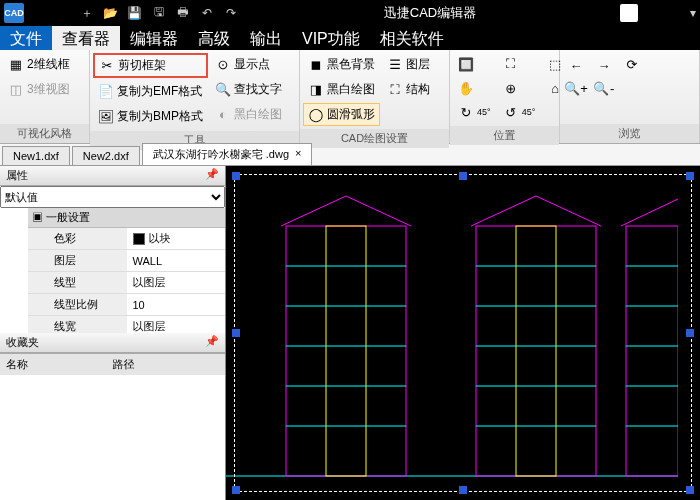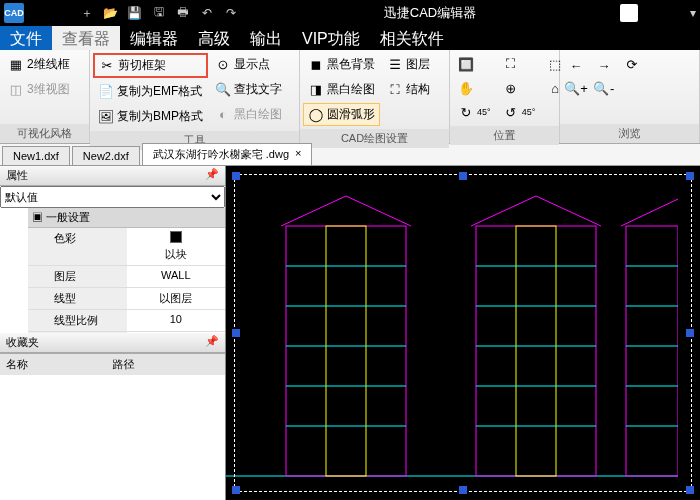--- a/index.html
+++ b/index.html
@@ -6,21 +6,21 @@
 body { width:700px; height:500px; background:#000; overflow:hidden; font-size:12px; }
 .titlebar { height:26px; background:#000; color:#fff; display:flex; align-items:center; padding:0 4px;gap:48px; }
 .titlebar .logo { width:20px; height:20px; background:#2a7fd4; display:flex; align-items:center; justify-content:center; font-size:9px; font-weight:bold; color:#fff; border-radius:2px; }
 .titlebar .qat { display:flex; gap:6px; margin-left:6px; }
 .titlebar .qat span { width:18px; height:18px; display:flex; align-items:center; justify-content:center; color:#ccc; cursor:pointer; }
 .titlebar .title { flex:1; text-align:center; font-size:13px; }
 .titlebar .avatar { width:18px; height:18px; background:#fff; border-radius:2px; }
 .menubar { height:24px; background:#000; display:flex; }
 .menubar .tab { padding:3px 10px; color:#fff; cursor:pointer; font-size:16px; }
 .menubar .tab.file { background:#0a65c0; }
-.menubar .tab.active { background:#f0f0f0; color:#737373; }
+.menubar .tab.active { background:#f0f0f0; color:#000000; }
 .ribbon { height:94px; background:linear-gradient(#fafafa,#e8e8e8); border-bottom:1px solid #aaa; display:flex; }
 .ribbon-group { border-right:1px solid #ccc; display:flex; flex-direction:column; }
 .ribbon-body { flex:1; display:flex; padding:3px; gap:2px; }
 .ribbon-title { text-align:center; font-size:11px; color:#555; padding:2px 0; background:#e0e0e0; }
 .rb-col { display:flex; flex-direction:column; gap:2px; }
 .rb-btn { display:flex; align-items:center; gap:3px; padding:2px 4px; cursor:pointer; border:1px solid transparent; white-space:nowrap; }
 .rb-btn.highlight { border:2px solid #e94e3a; }
 .rb-btn .ico { width:16px; height:16px; display:inline-flex; align-items:center; justify-content:center; font-size:13px; }
 .rb-btn.disabled { color:#999; }
 .doctabs { height:22px; background:#f5f5f5; display:flex; align-items:flex-end; border-bottom:1px solid #999; }
@@ -28,21 +28,21 @@
 .doctab.active { background:#fff;justify-content:space-between; }
 .main { display:flex; height:334px; }
 .panel { width:226px; background:#f5f5f5; display:flex; flex-direction:column; border-right:1px solid #888; }
 .panel-hdr { height:20px; background:linear-gradient(#f8f8f8,#ddd); border-bottom:1px solid #aaa; padding:2px 6px; display:flex; justify-content:space-between; font-size:11px; }
 .panel-hdr .pin { cursor:pointer; }
 select.default { width:100%; height:22px; font-size:11px; }
 .proplist { flex:1; overflow:auto; background:#fff;padding-left:28px; }
 .proplist .section { background:#d9d9d9; padding:2px 4px; border-bottom:1px solid #bbb; font-size:11px; }
 .proplist .row { display:flex; border-bottom:1px solid #ddd; }
 .proplist .row .k { width:50%; padding:3px 6px 3px 26px; background:#eee; font-size:11px; }
-.proplist .row .v { width:50%; padding:3px 6px; font-size:11px; display:flex; align-items:center; gap:4px;flex-direction:column; }
+.proplist .row .v { width:50%; padding:3px 6px; font-size:11px; display:flex; align-items:center; gap:4px; }
 .swatch { width:12px; height:12px; background:#000; border:1px solid #666; }
 .fav-hdr { display:flex; padding:3px 6px; background:#e5e5e5; border-top:1px solid #aaa; font-size:11px; }
 .fav-hdr span:first-child { width:50%; }
 .canvas { flex:1; background:#000; position:relative; overflow:hidden; }
 .handle { position:absolute; width:8px; height:8px; background:#2b5bd6; }
 .bldg rect,.bldg line,.bldg polyline { stroke-width:1; }
 </style>
 </head>
 <body>
 

